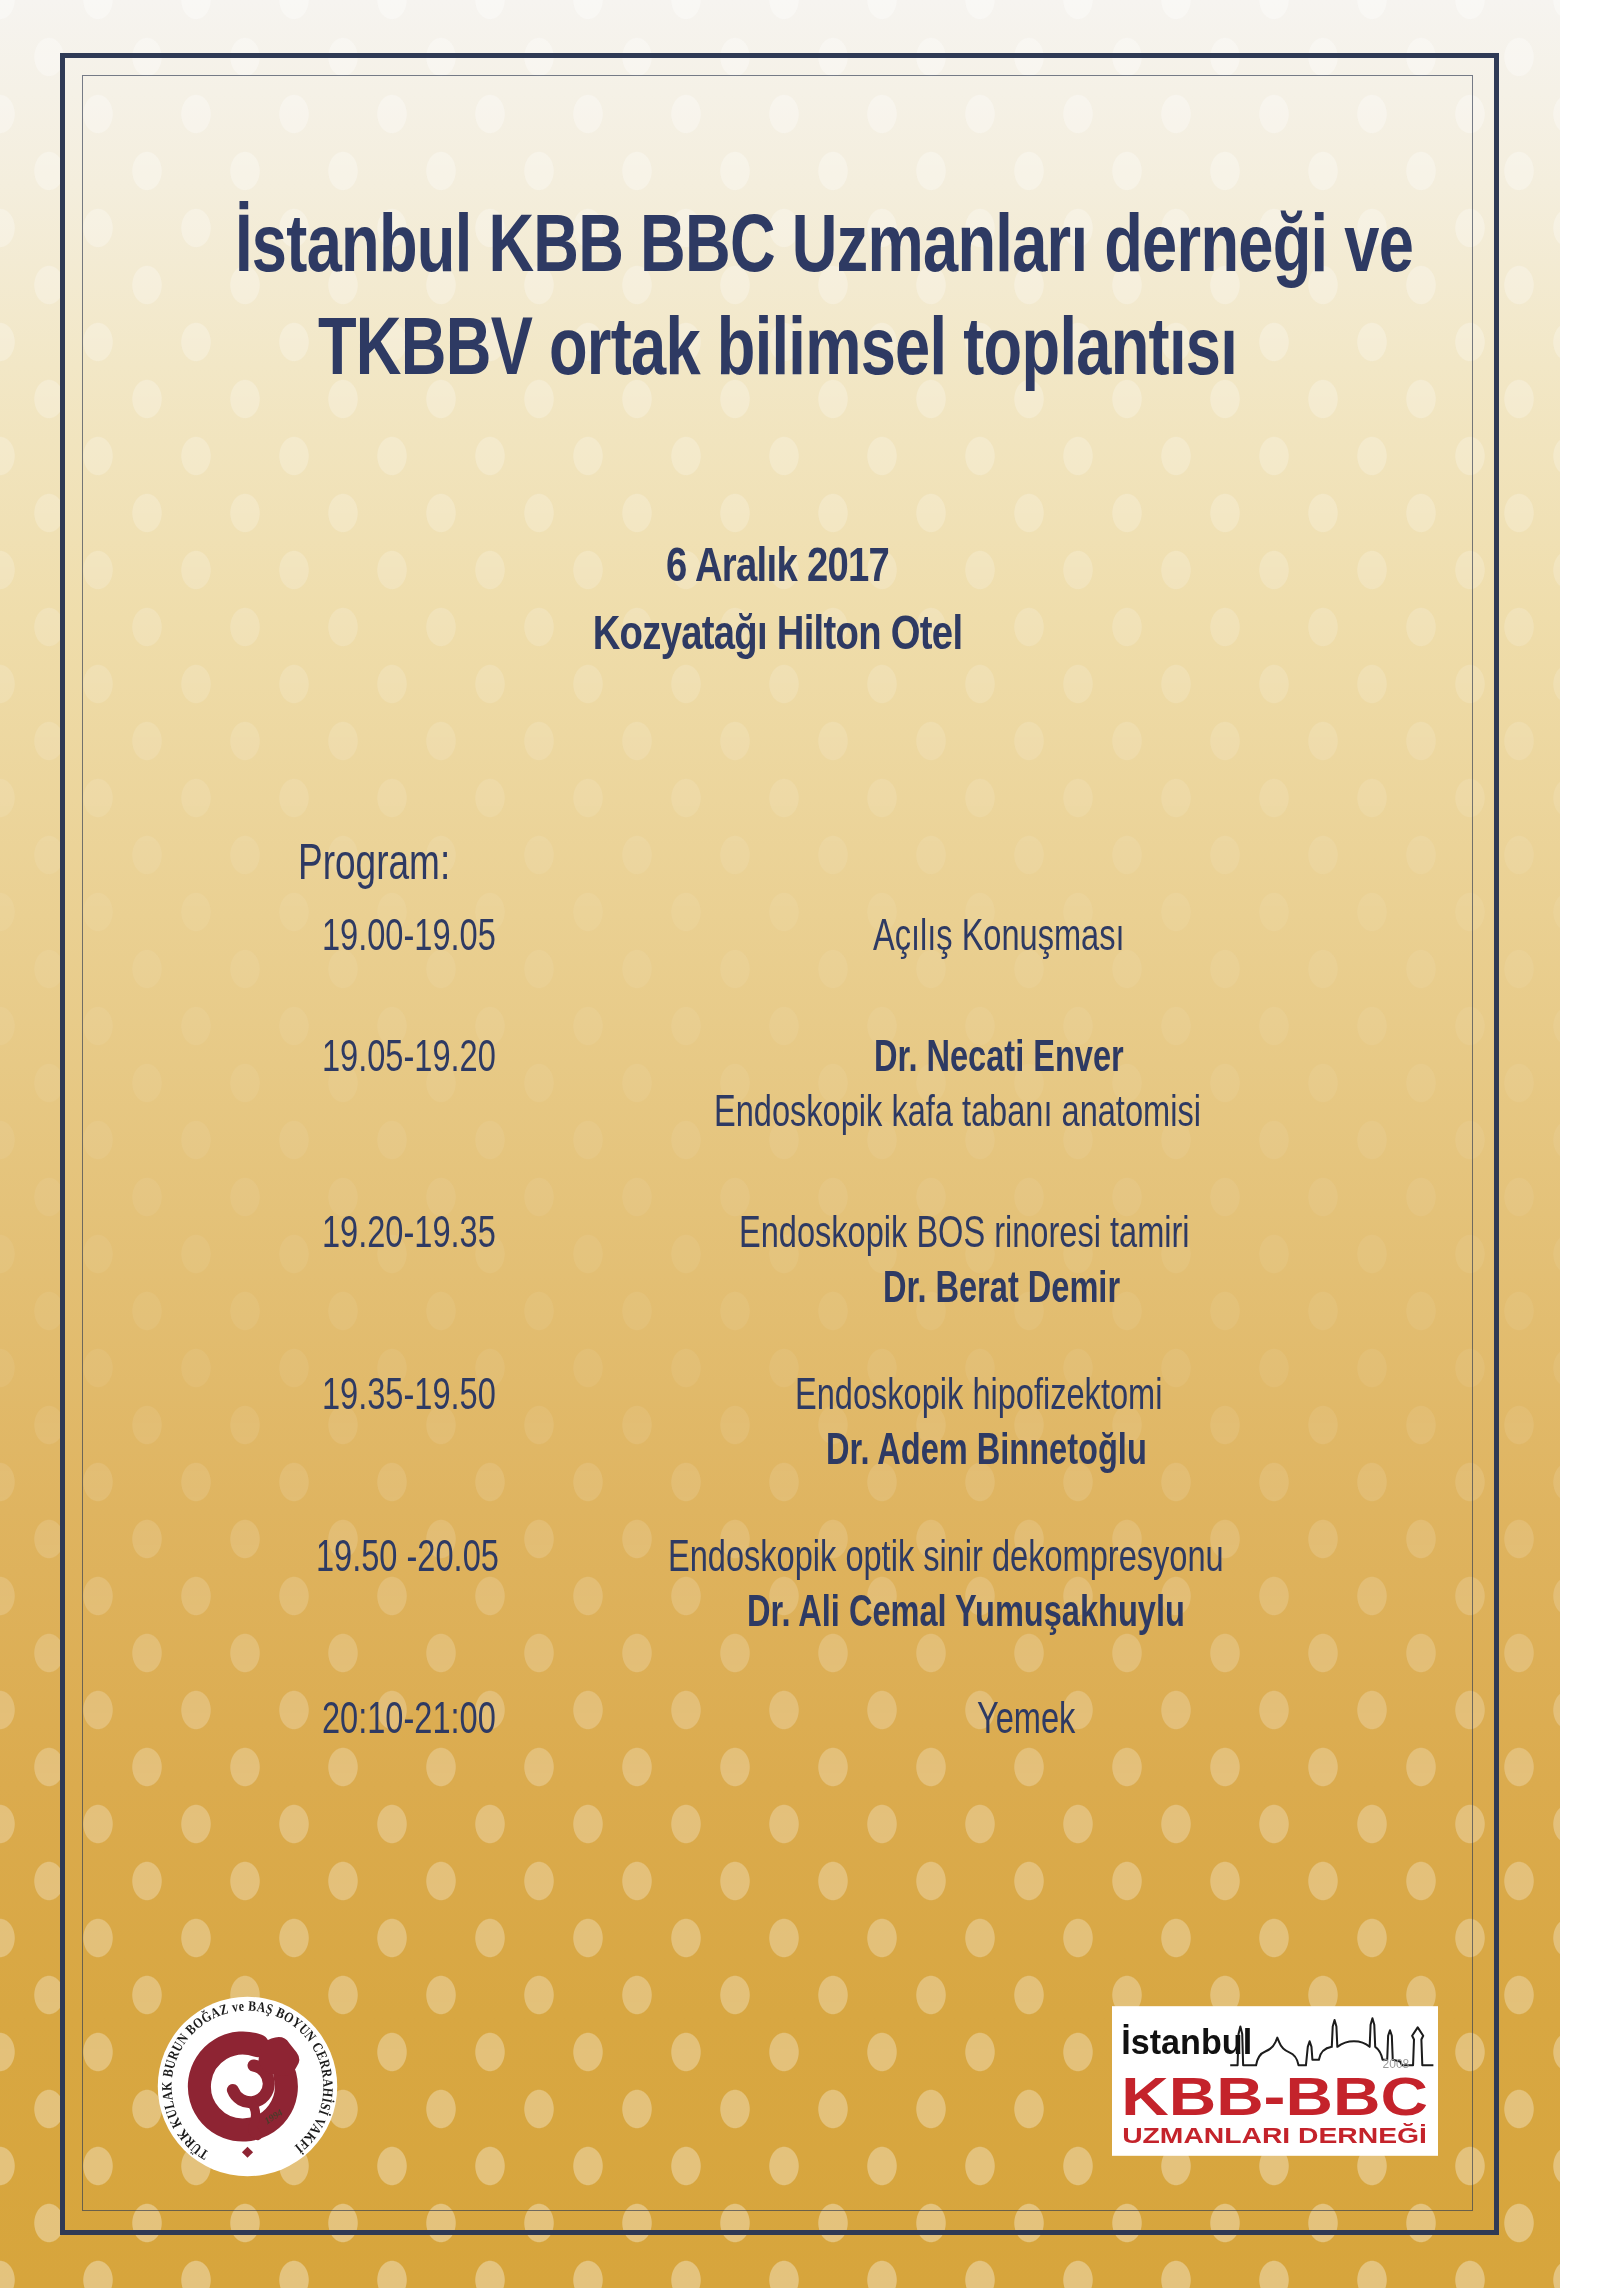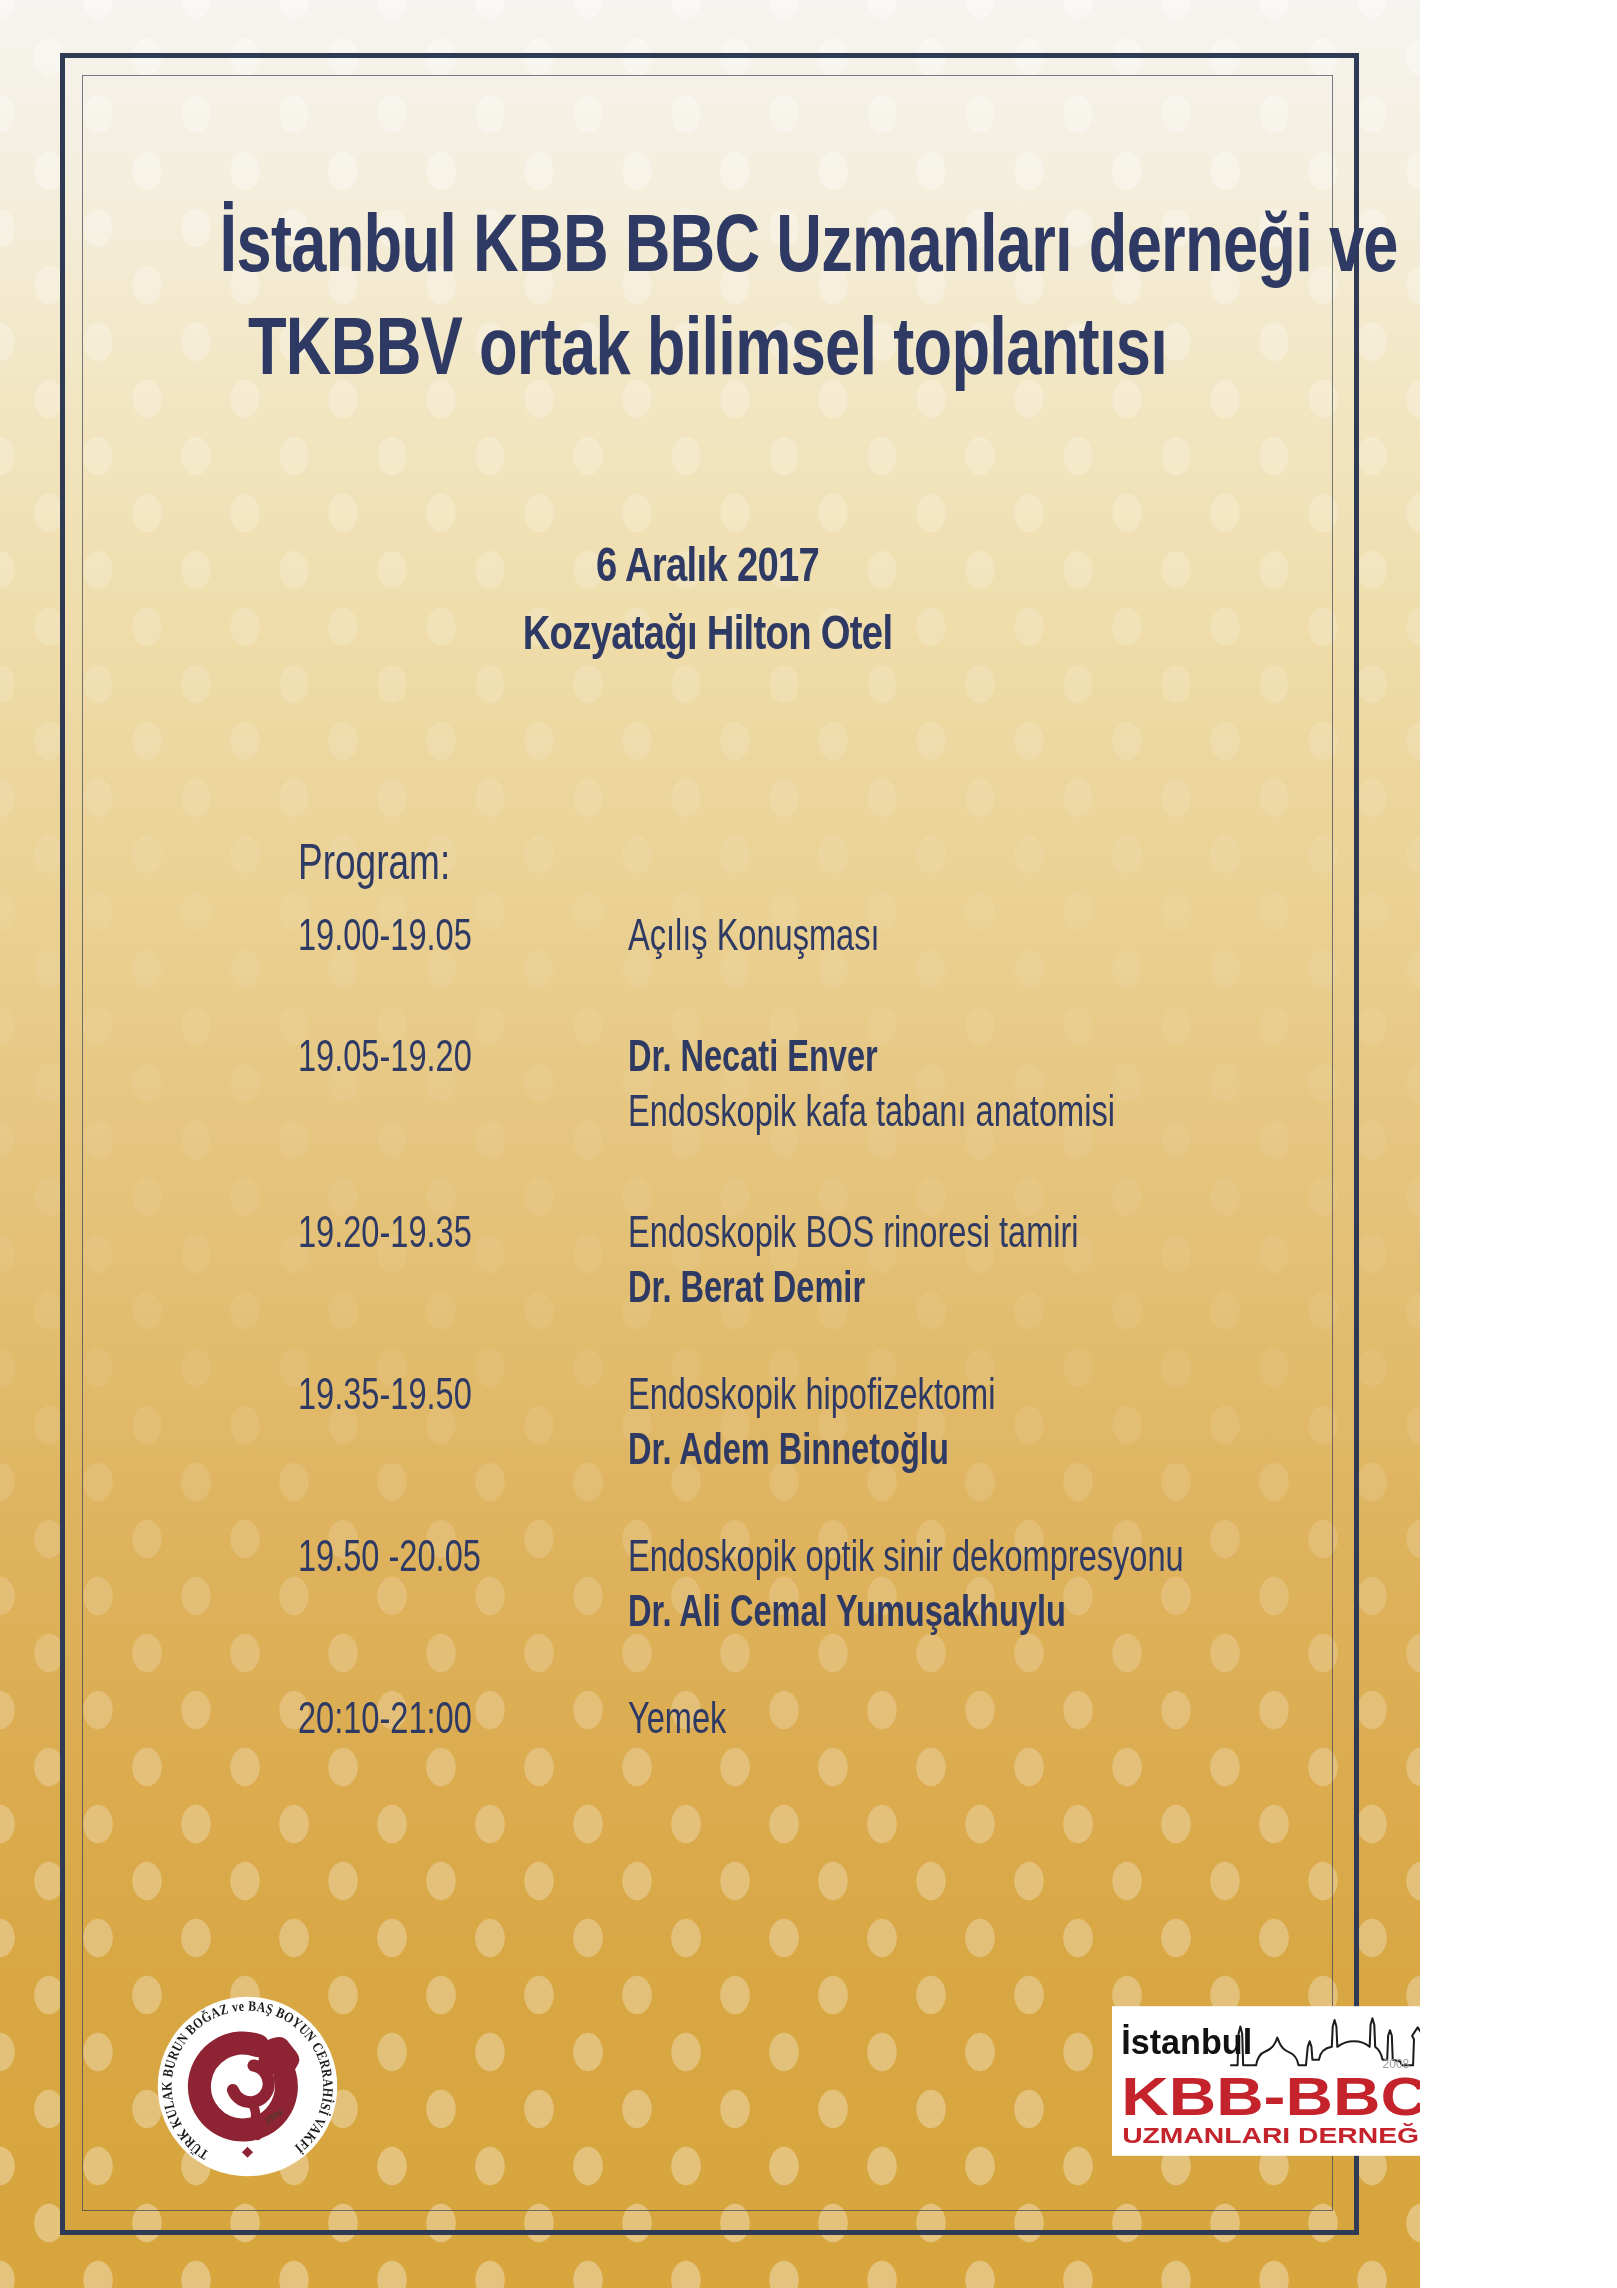--- a/index.html
+++ b/index.html
@@ -1,18 +1,18 @@
 <!DOCTYPE html>
 <html lang="tr" style="font-size:14.8px"><head>
 <meta charset="utf-8">
 <style>
   html,body{margin:0;padding:0;background:#ffffff;}
   .page{
     position:relative;
-    width:1420px;height:2289px;
+    width:1560px;height:2289px;
     overflow:hidden;
     font-family:"Liberation Sans","DejaVu Sans",sans-serif;
     color:#2e3a63;
     background:linear-gradient(180deg,
       #f6f4f0 0%,#f4eedd 8%,#f2e7c6 16%,#efddab 27%,#ead092 40%,
       #e4c279 53%,#dfb460 66%,#dbab4e 78%,#d8a742 88%,#d7a53c 100%);
   }
   
   .pattern{
     position:absolute;inset:0;pointer-events:none;
@@ -32,21 +32,21 @@
   .cx-c{display:block;transform:scaleX(.78);transform-origin:50% 50%;white-space:nowrap;}
 
   .title-block{position:absolute;left:82px;right:87px;top:192px;text-align:center;}
   .title-block .line{font-size:81px;font-weight:700;line-height:1.27;letter-spacing:-0.9px;}
 
   .date-block{position:absolute;left:82px;right:87px;top:531px;text-align:center;}
   .date-block .line{font-size:49px;font-weight:700;line-height:1.38;letter-spacing:-0.9px;}
 
   .program{position:absolute;left:298px;top:832px;right:102px;}
   .prog-heading{font-size:50px;font-weight:400;line-height:1.2;margin-bottom:14.8px;}
-  .row{display:flex;align-items:flex-start;margin-bottom:52px;}
+  .row{display:flex;align-items:flex-start;margin-bottom:52px;text-align:center;}
   .row.gap-lg{margin-bottom:66px;}
   .row .col-time{width:283px;flex:0 0 283px;}
   .row .col-desc{flex:1 1 auto;margin-left:47px;}
   .row .line{font-size:44px;line-height:55px;font-weight:400;}
   .row .speaker-line{font-weight:700;}
   .row .speaker-line .sep{font-weight:400;}
 
   .logo-tkbbv{position:absolute;left:155px;top:1994px;width:185px;height:185px;}
   .logo-kbbbbc{position:absolute;left:1112px;top:2006px;width:326px;height:150px;}
 </style>

